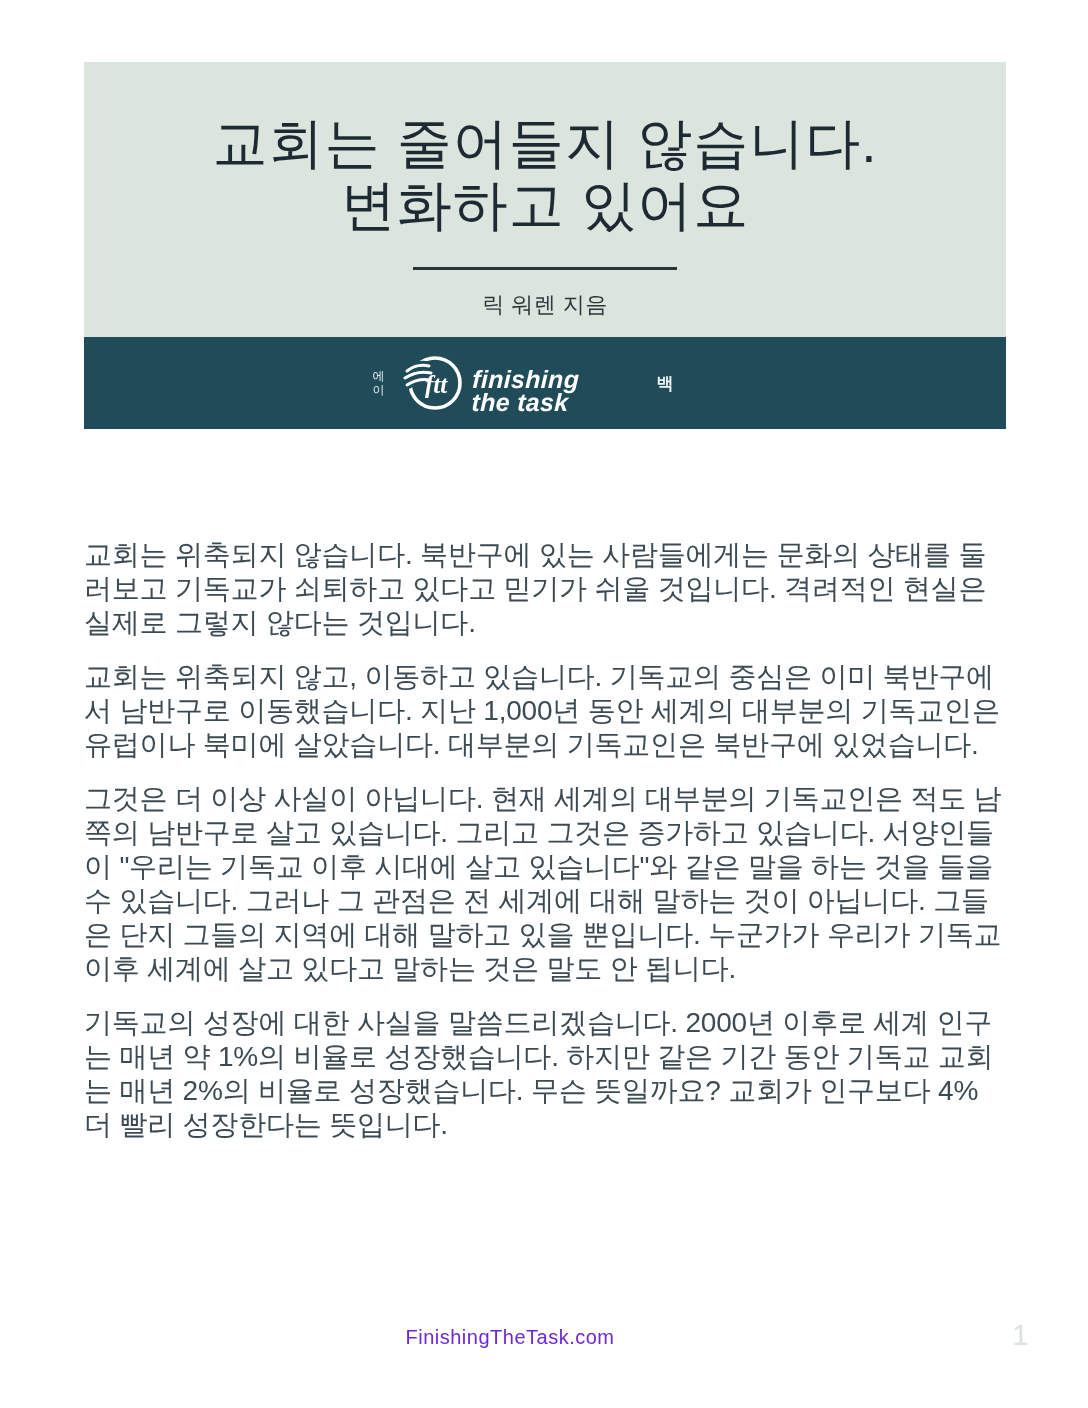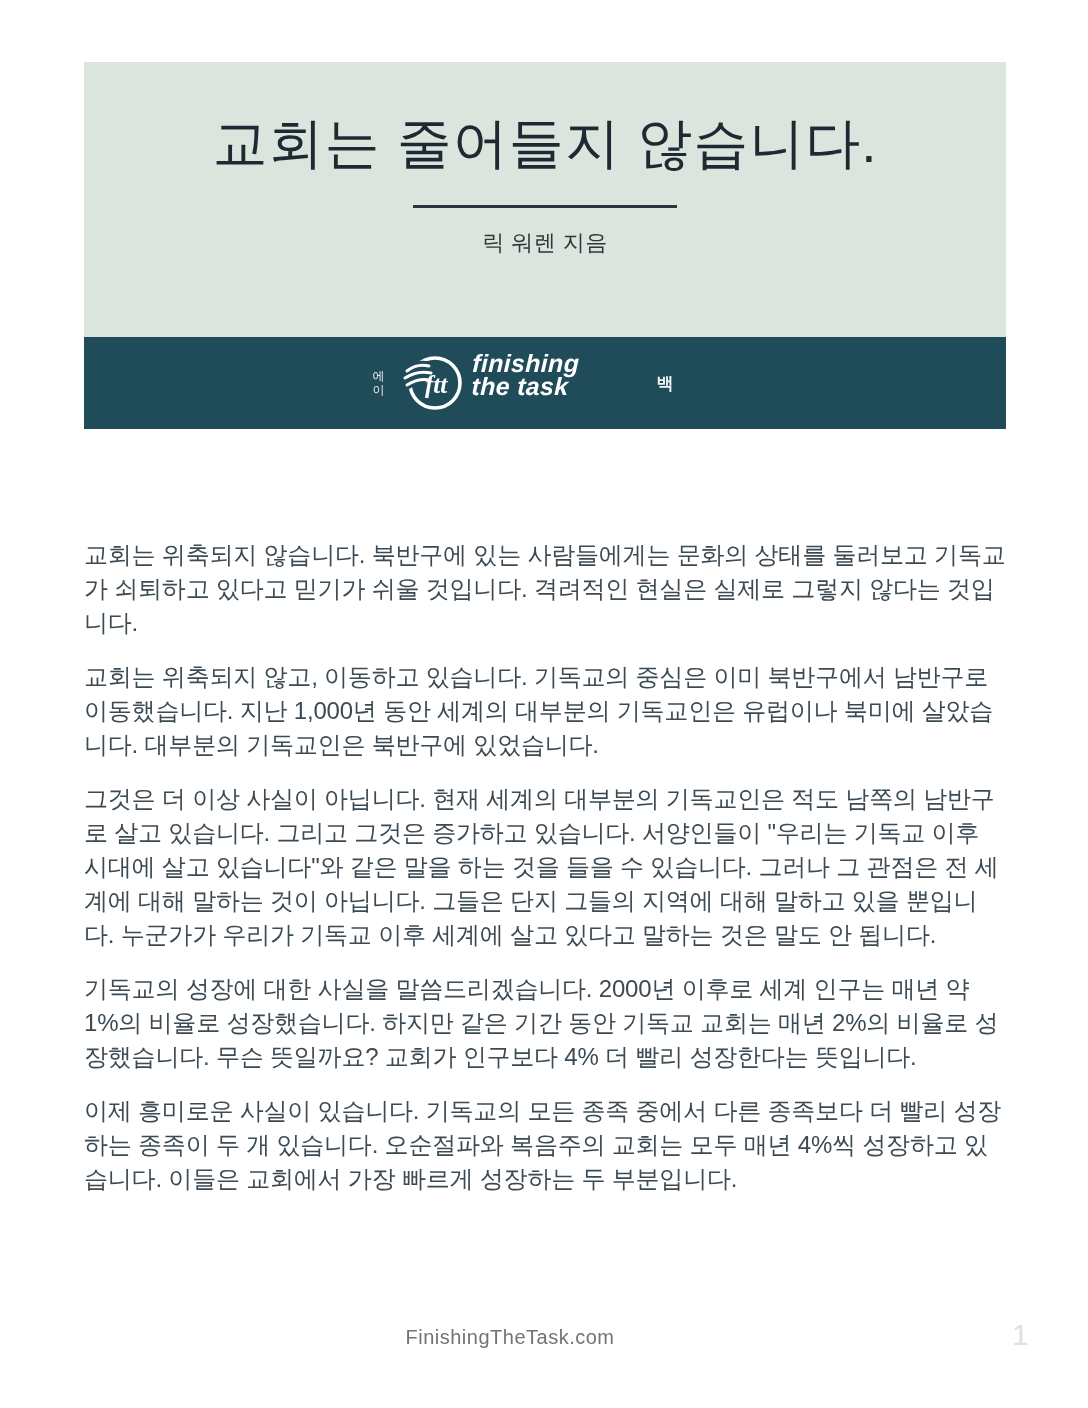--- a/index.html
+++ b/index.html
@@ -62,21 +62,21 @@
   }
   .band-side {
     display: flex;
     flex-direction: column;
     font-size: 12px;
     line-height: 14px;
     text-align: center;
     margin-right: 18px;
     color: #e8eef0;
   }
-  .logo-lockup { display: flex; align-items: flex-start; }
+  .logo-lockup { display: flex; align-items: flex-end; }
   .logo-word {
     margin-left: 7px;
     font-style: italic;
     font-weight: bold;
     font-size: 25px;
     line-height: 23px;
     letter-spacing: 0.3px;
     transform: skewX(-2deg);
   }
   .band-right {
@@ -85,55 +85,56 @@
     font-weight: bold;
     color: #eef3f4;
   }
 
   
   .doc-body {
     position: absolute;
     left: 84px;
     top: 538px;
     width: 922px;
-    font-size: 24px;
+    font-size: 28px;
     line-height: 34px;
     color: #3c4a54;
     letter-spacing: -0.2px;
   }
   .doc-body p { margin: 0 0 20px 0; }
 
   
   .footer-site {
     position: absolute;
     top: 1326px;
     left: 0;
     width: 1020px;
     text-align: center;
     font-size: 20px;
     letter-spacing: 0.5px;
-    color: #737373;
+    color: #6d28d9;
   }
   .page-number {
     position: absolute;
     top: 1318px;
     left: 1012px;
     font-size: 30px;
     color: #dce2e4;
   }
 </style>
 </head>
 <body>
 
 <div class="page">
 
   <div class="hero">
     <div class="hero-main">
       <div class="hero-title">
         <div>교회는 줄어들지 않습니다.</div>
+        <div>변화하고 있어요</div>
       </div>
       <div class="hero-divider"></div>
       <div class="hero-author">릭 워렌 지음</div>
     </div>
 
     <div class="hero-band">
       <div class="band-group">
         <div class="band-side">
           <span>에</span>
           <span>이</span>
@@ -161,19 +162,18 @@
         <div class="band-right">백</div>
       </div>
     </div>
   </div>
 
   <div class="doc-body">
     <p>교회는 위축되지 않습니다. 북반구에 있는 사람들에게는 문화의 상태를 둘러보고 기독교가 쇠퇴하고 있다고 믿기가 쉬울 것입니다. 격려적인 현실은 실제로 그렇지 않다는 것입니다.</p>
     <p>교회는 위축되지 않고, 이동하고 있습니다. 기독교의 중심은 이미 북반구에서 남반구로 이동했습니다. 지난 1,000년 동안 세계의 대부분의 기독교인은 유럽이나 북미에 살았습니다. 대부분의 기독교인은 북반구에 있었습니다.</p>
     <p>그것은 더 이상 사실이 아닙니다. 현재 세계의 대부분의 기독교인은 적도 남쪽의 남반구로 살고 있습니다. 그리고 그것은 증가하고 있습니다. 서양인들이 "우리는 기독교 이후 시대에 살고 있습니다"와 같은 말을 하는 것을 들을 수 있습니다. 그러나 그 관점은 전 세계에 대해 말하는 것이 아닙니다. 그들은 단지 그들의 지역에 대해 말하고 있을 뿐입니다. 누군가가 우리가 기독교 이후 세계에 살고 있다고 말하는 것은 말도 안 됩니다.</p>
     <p>기독교의 성장에 대한 사실을 말씀드리겠습니다. 2000년 이후로 세계 인구는 매년 약 1%의 비율로 성장했습니다. 하지만 같은 기간 동안 기독교 교회는 매년 2%의 비율로 성장했습니다. 무슨 뜻일까요? 교회가 인구보다 4% 더 빨리 성장한다는 뜻입니다.</p>
-    <p>이제 흥미로운 사실이 있습니다. 기독교의 모든 종족 중에서 다른 종족보다 더 빨리 성장하는 종족이 두 개 있습니다. 오순절파와 복음주의 교회는 모두 매년 4%씩 성장하고 있습니다. 이들은 교회에서 가장 빠르게 성장하는 두 부분입니다.</p>
   </div>
 
   <div class="footer-site">FinishingTheTask.com</div>
   <div class="page-number">1</div>
 
 </div>
 
 </body></html>

